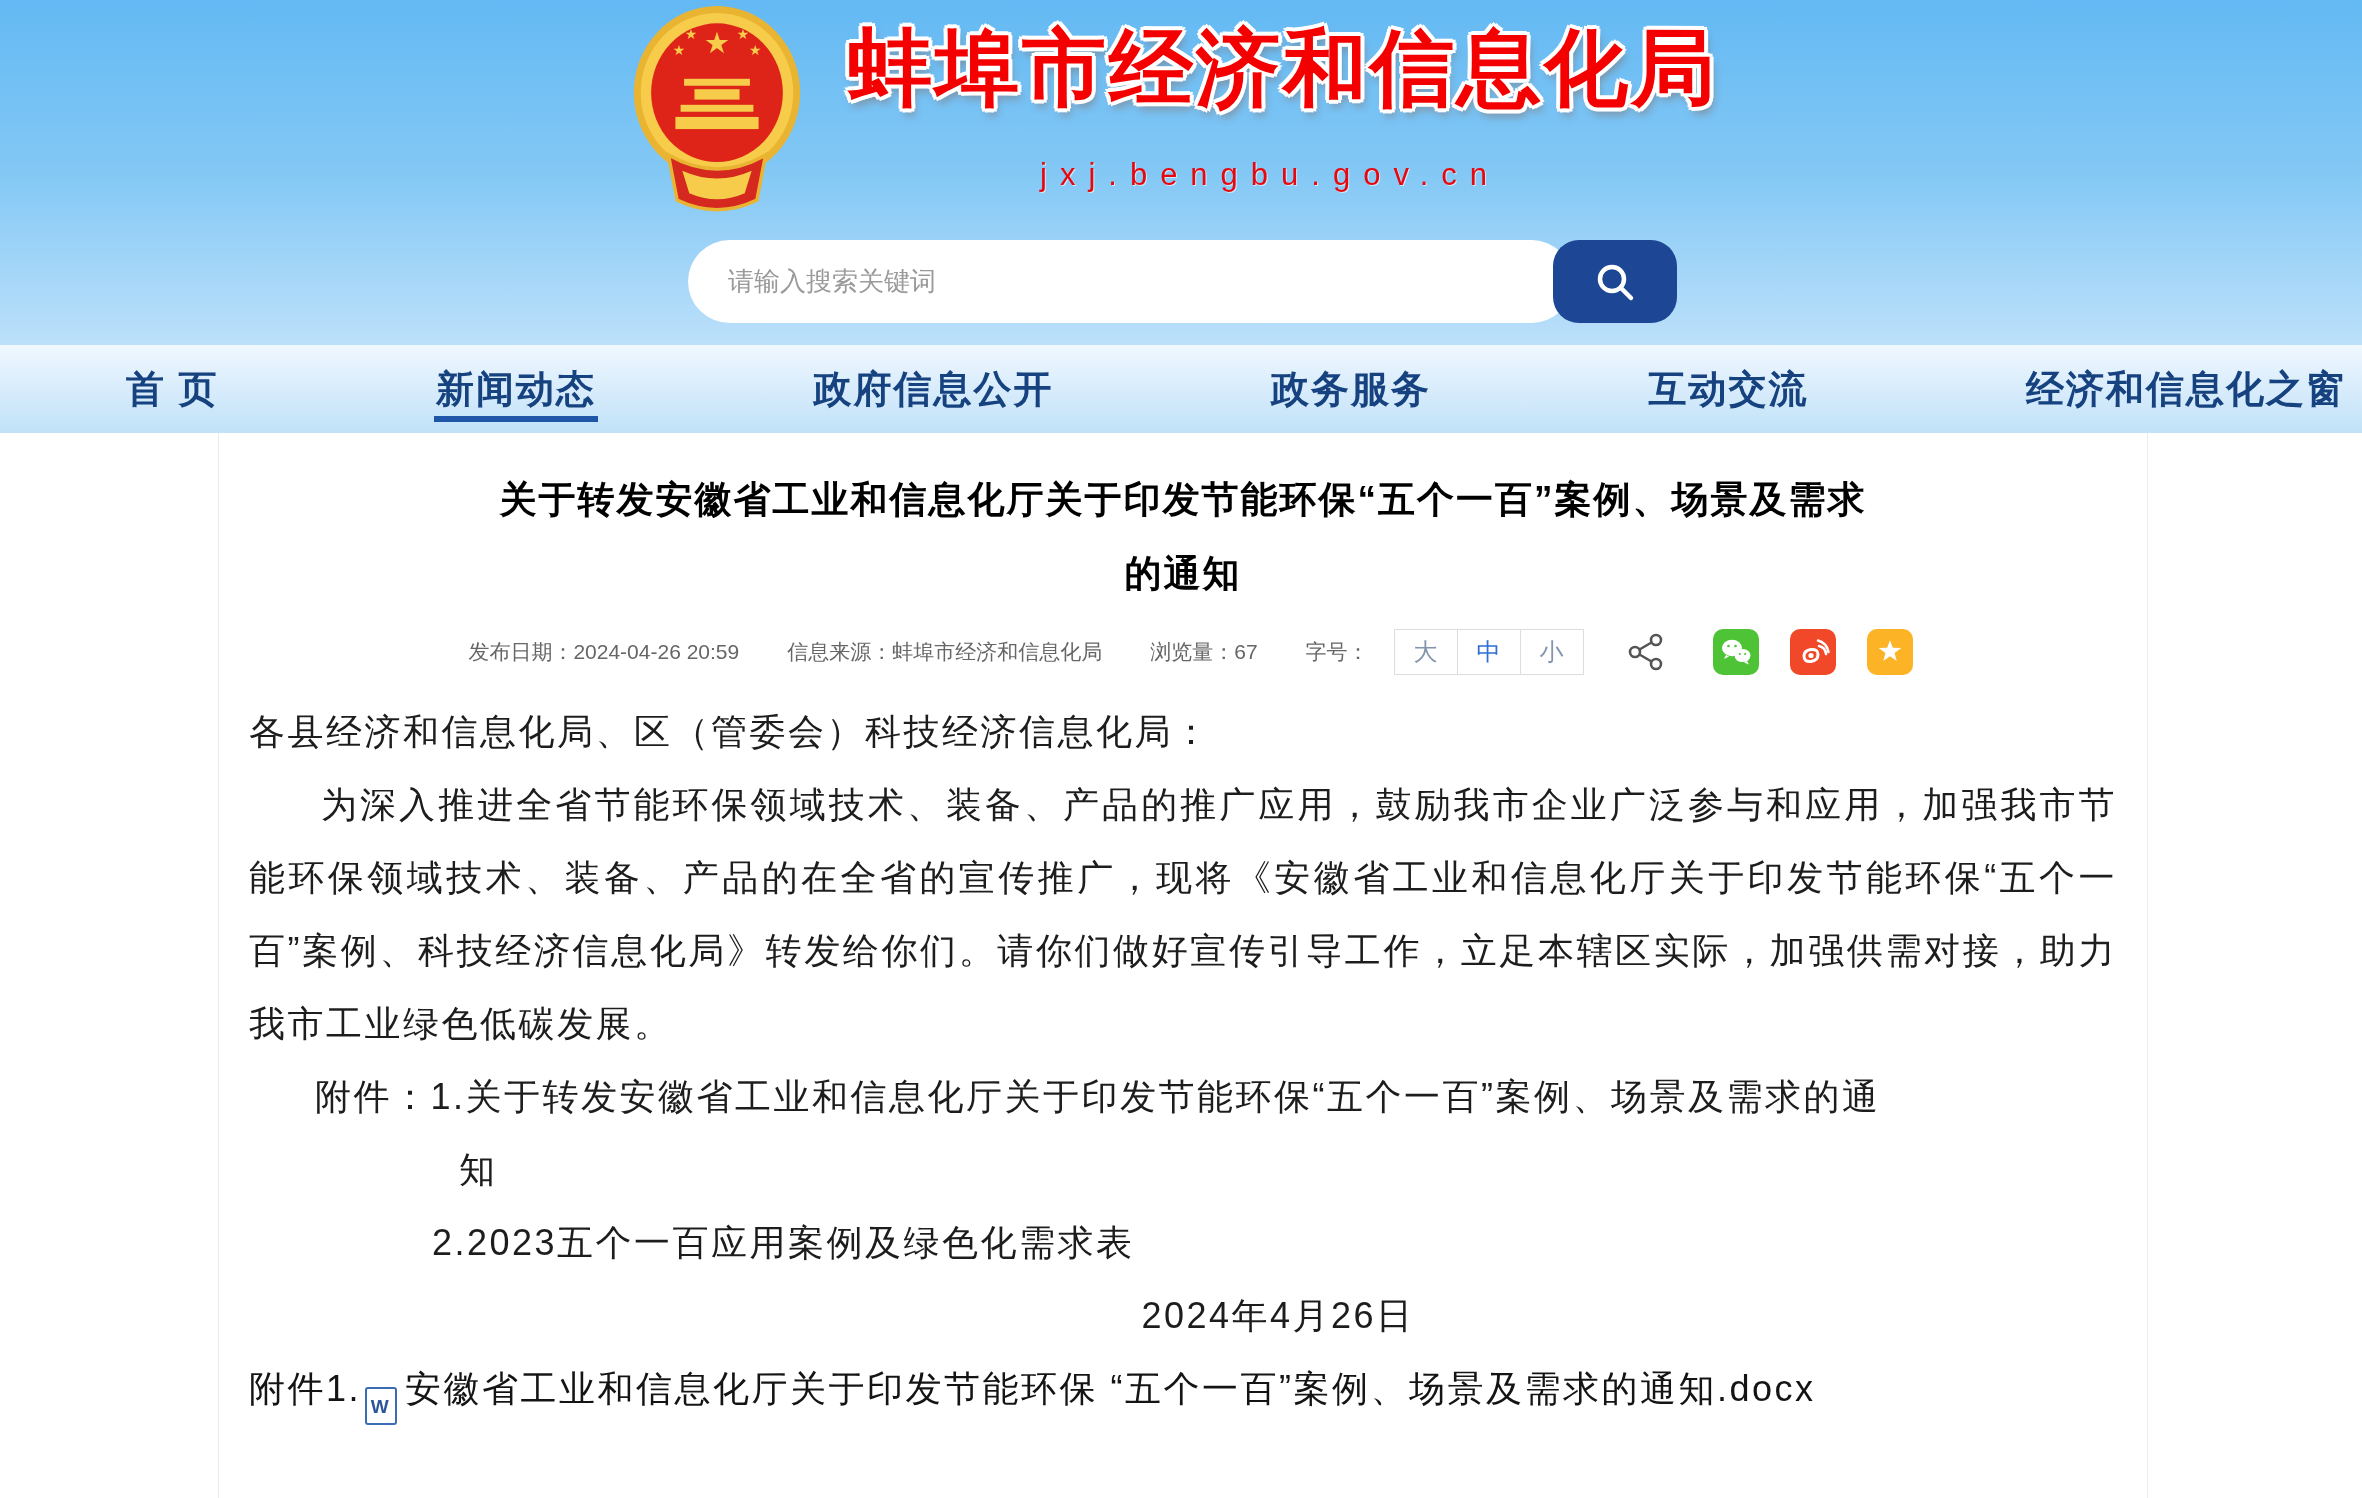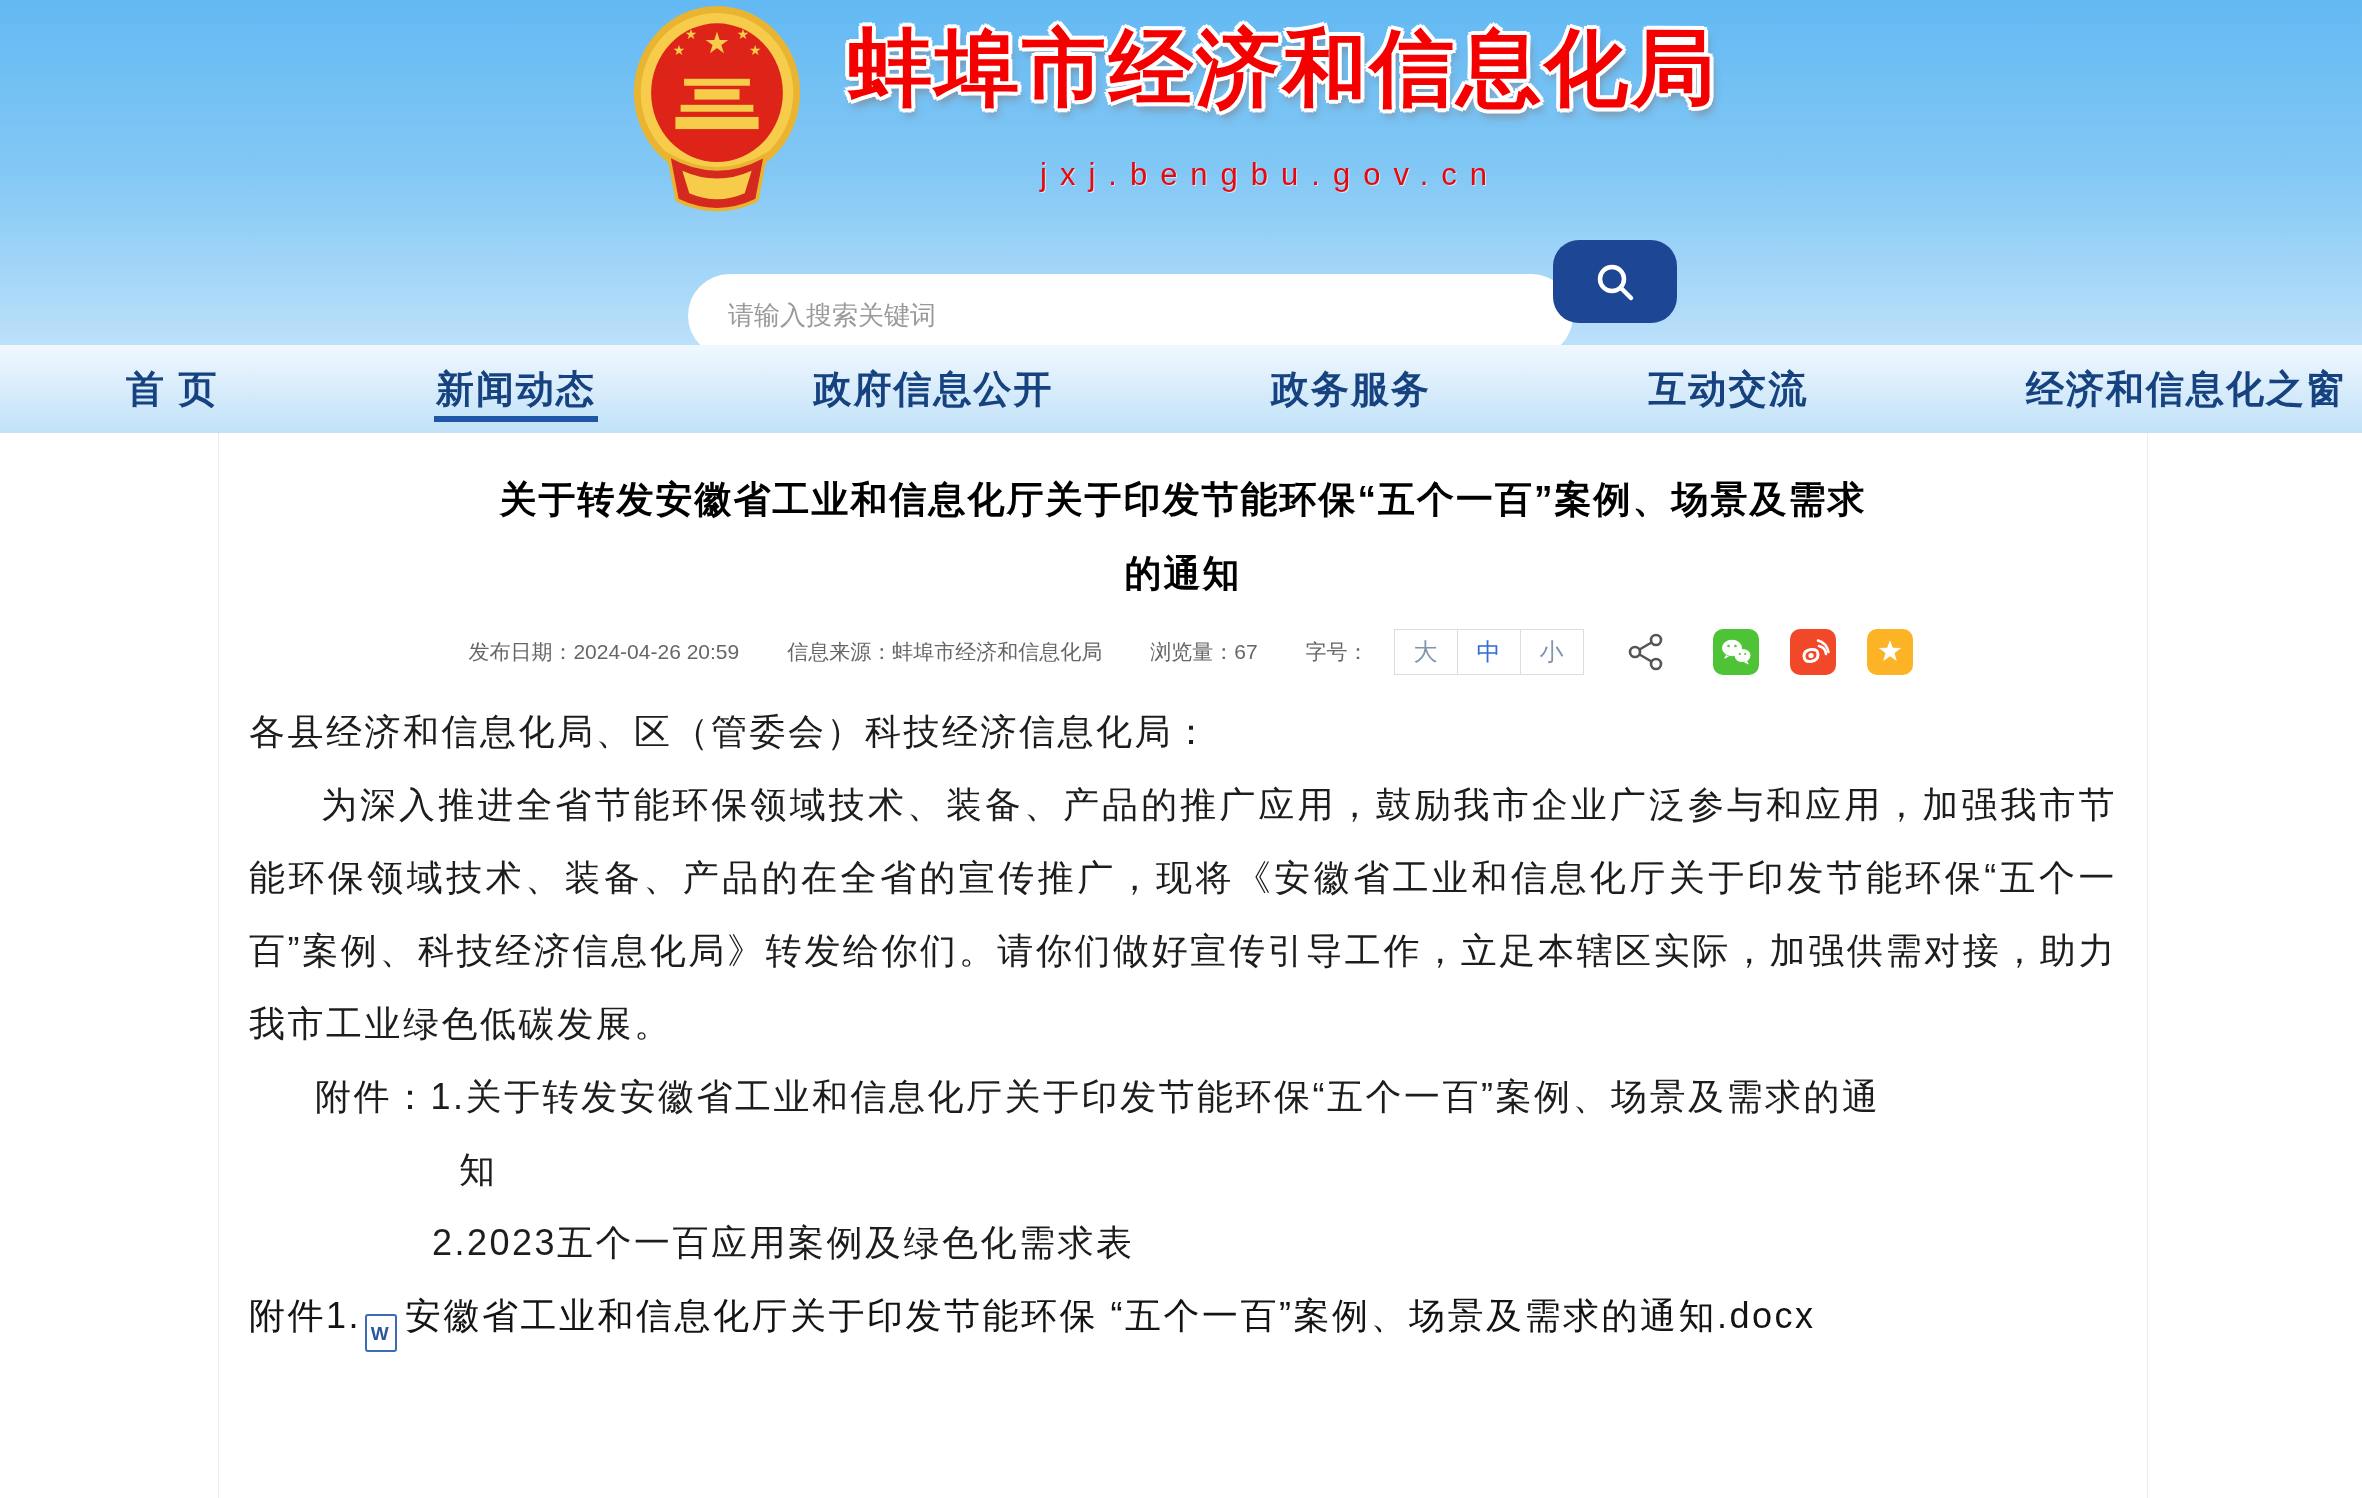--- a/index.html
+++ b/index.html
@@ -10,21 +10,21 @@
   .banner{position:absolute;left:0;top:0;width:2362px;height:345px;
     background:linear-gradient(180deg,#63b9f3 0%,#83c8f5 50%,#bce0fa 100%);}
   .emblem{position:absolute;left:628px;top:6px;width:178px;height:208px;}
   .site-title{position:absolute;left:848px;top:12px;font-size:84px;font-weight:bold;color:#f40000;
     letter-spacing:3px;white-space:nowrap;
     text-shadow:-4px 0 0 #fff,4px 0 0 #fff,0 -4px 0 #fff,0 4px 0 #fff,
       -3px -3px 0 #fff,3px -3px 0 #fff,-3px 3px 0 #fff,3px 3px 0 #fff,3px 7px 9px rgba(140,50,0,.35);}
   .site-url{position:absolute;left:1040px;top:130px;font-size:31px;font-weight:normal;color:#e8070d;
     letter-spacing:13px;white-space:nowrap;text-shadow:1px 1px 0 rgba(255,255,255,.6);margin-top:27px;}
   .search-input{position:absolute;left:688px;top:240px;width:885px;height:83px;border:none;outline:none;
-    border-radius:42px;background:#ffffff;padding:0 40px;font-size:26px;color:#333;box-sizing:border-box;margin-top:34px;}
+    border-radius:42px;background:#ffffff;padding:0 40px;font-size:26px;color:#333;box-sizing:border-box;}
   .search-input::placeholder{color:#9a9a9a;}
   .search-btn{position:absolute;left:1553px;top:240px;width:124px;height:83px;border:none;cursor:pointer;
     border-radius:26px;background:#1d4795;display:flex;align-items:center;justify-content:center;}
 
   
   .navbar{position:absolute;left:0;top:345px;width:2362px;height:88px;box-sizing:border-box;
     background:linear-gradient(180deg,#f0f8ff 0%,#d6ebfb 55%,#c0e2f8 100%);
     display:flex;justify-content:space-between;align-items:center;padding:0 16px 0 126px;}
   .nav-item{position:relative;height:88px;display:flex;align-items:center;font-size:38px;color:#16427f;
     font-weight:600;text-decoration:none;white-space:nowrap;cursor:pointer;letter-spacing:2px;text-align:right;}
@@ -155,20 +155,21 @@
         </svg>
       </span>
     </div>
 
     <div class="body-text">
       <p class="salutation">各县经济和信息化局、区（管委会）科技经济信息化局：</p>
       <p class="para">为深入推进全省节能环保领域技术、装备、产品的推广应用，鼓励我市企业广泛参与和应用，加强我市节能环保领域技术、装备、产品的在全省的宣传推广，现将《安徽省工业和信息化厅关于印发节能环保“五个一百”案例、科技经济信息化局》转发给你们。请你们做好宣传引导工作，立足本辖区实际，加强供需对接，助力我市工业绿色低碳发展。</p>
       <p class="note1">附件：1.关于转发安徽省工业和信息化厅关于印发节能环保“五个一百”案例、场景及需求的通</p>
       <p class="note2">知</p>
       <p class="note3">2.2023五个一百应用案例及绿色化需求表</p>
+      <p class="doc-date">2024年4月26日</p>
 
       <div class="attach-row">
         <span>附件1.</span>
         <span class="file-icon word">W</span>
         <a class="attach-link">安徽省工业和信息化厅关于印发节能环保 “五个一百”案例、场景及需求的通知.docx</a>
       </div>
     </div>
   </main>
 
 </div>

